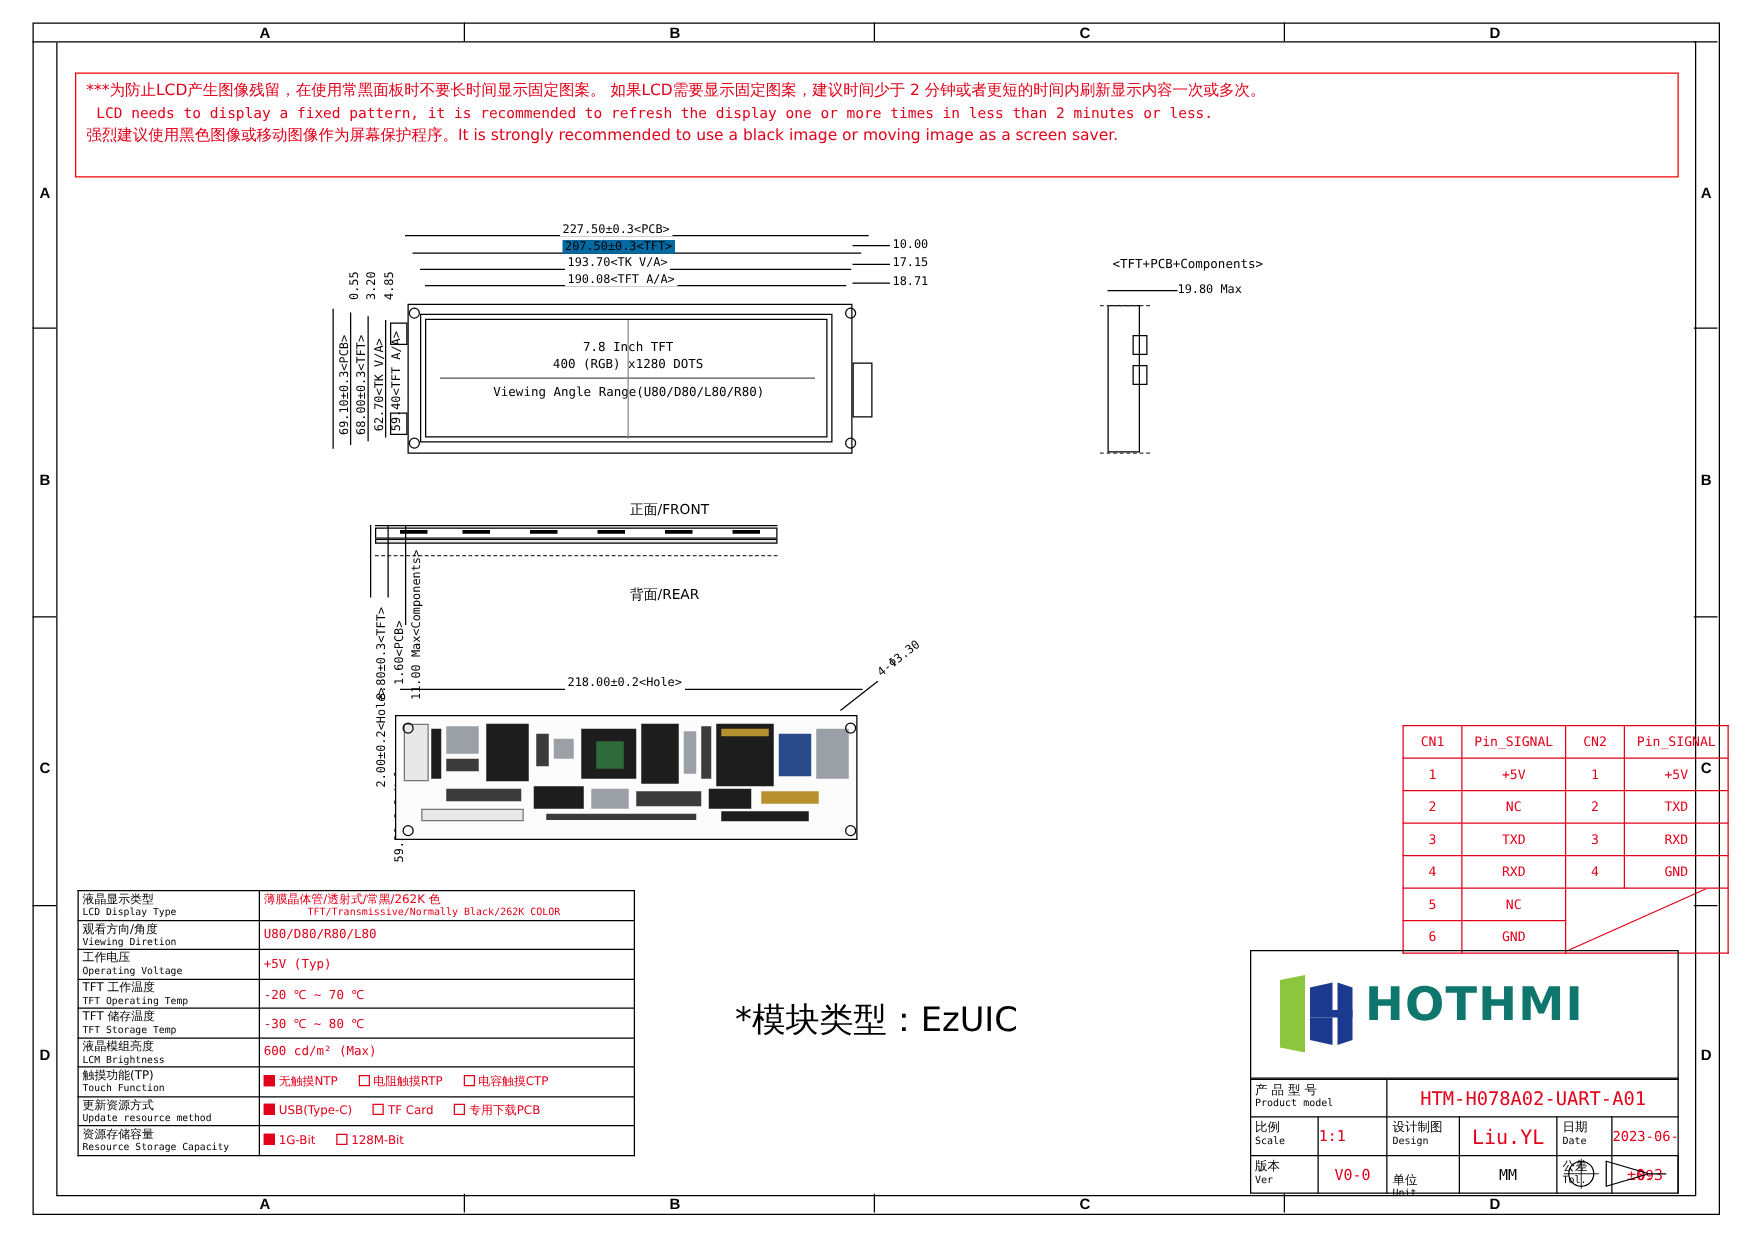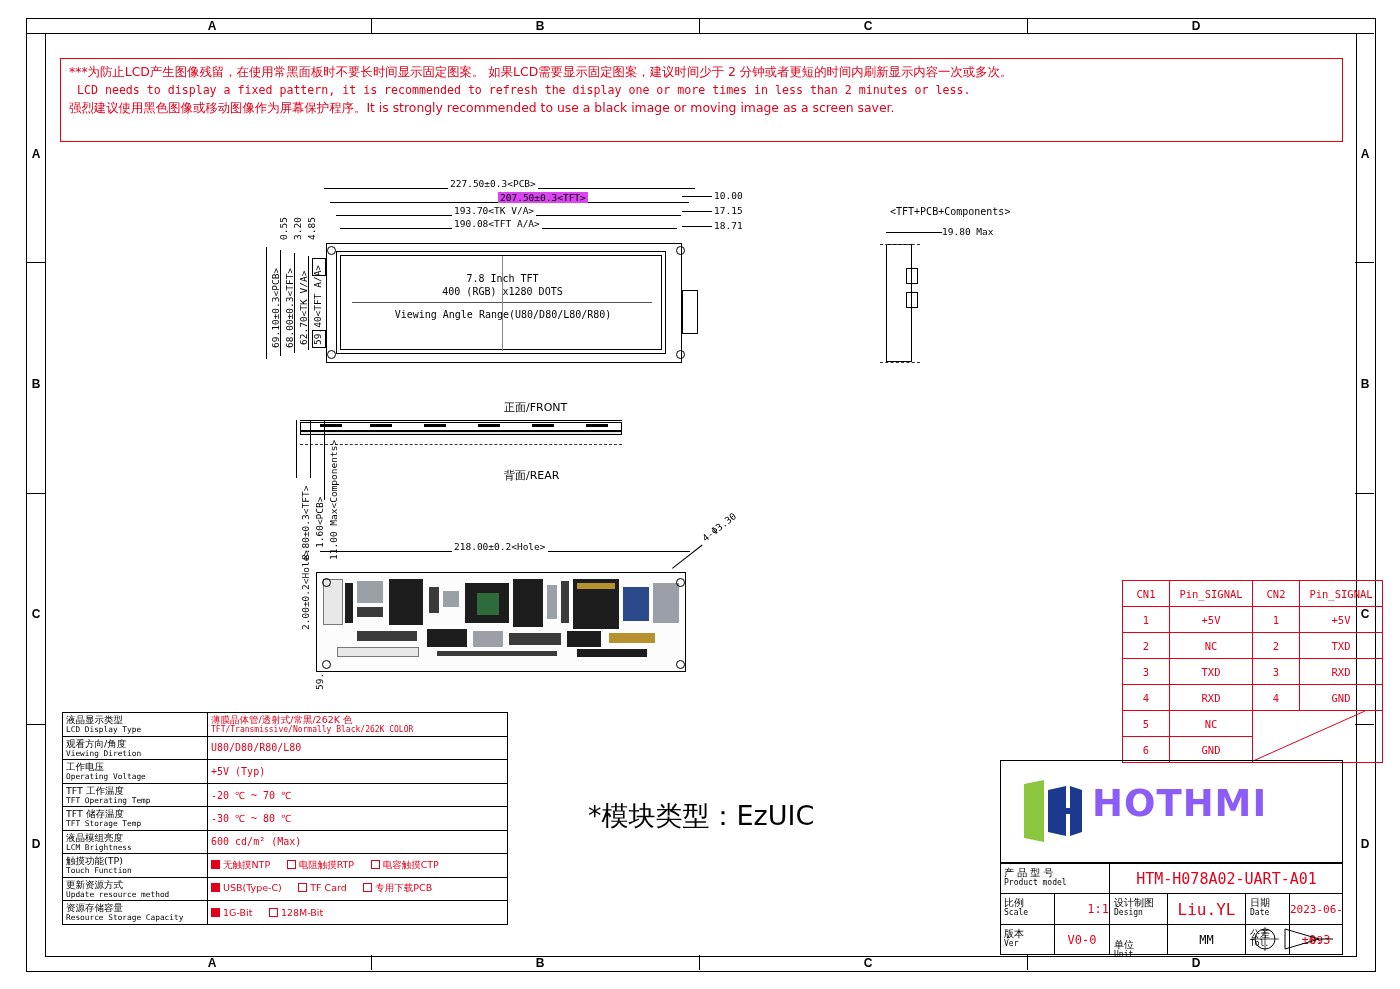--- a/index.html
+++ b/index.html
@@ -76,21 +76,21 @@
   .tb-cell{position:absolute;box-sizing:border-box;font-size:9px;}
   .tb-cn{font-family:"DejaVu Sans",sans-serif;font-size:10px;display:block;line-height:11px;}
   .tb-en{font-family:"DejaVu Sans Mono",monospace;font-size:8px;display:block;line-height:9px;}
   .tb-val{color:#e2001a;font-family:"DejaVu Sans Mono",monospace;}
 
   .module-type{position:absolute;left:588px;top:798px;font-family:"DejaVu Sans",sans-serif;font-size:27px;white-space:nowrap;}
 
   
   .logo-wrap{position:absolute;left:1022px;top:778px;width:300px;height:66px;}
   .logo-h{position:absolute;left:0;top:0;width:62px;height:66px;}
-  .logo-text{position:absolute;left:70px;top:4px;font-family:"DejaVu Sans",sans-serif;font-size:37px;letter-spacing:1px;color:#8b5cf6;font-weight:600;}
+  .logo-text{position:absolute;left:70px;top:4px;font-family:"DejaVu Sans",sans-serif;font-size:37px;letter-spacing:1px;color:#0f766e;font-weight:600;}
 </style>
 </head>
 <body>
 
 <div id="sheet">
 
   <div class="frame-outer"></div>
   <div class="frame-inner"></div>
 
   <div class="vl" style="left:371px;top:18px;height:15px;"></div>
@@ -147,21 +147,21 @@
   <div class="screwhole" style="left:327px;top:246px;"></div>
   <div class="screwhole" style="left:327px;top:350px;"></div>
   <div class="screwhole" style="left:676px;top:246px;"></div>
   <div class="screwhole" style="left:676px;top:350px;"></div>
 
   <div class="hl" style="left:324px;top:188px;width:371px;"></div>
   <div class="hl" style="left:330px;top:202px;width:359px;"></div>
   <div class="hl" style="left:336px;top:215px;width:345px;"></div>
   <div class="hl" style="left:340px;top:228px;width:337px;"></div>
   <div class="dim" style="left:448px;top:178px;background:#fff;padding:0 2px;">227.50±0.3&lt;PCB&gt;</div>
-  <div class="dim" style="left:450px;top:192px;background:#d946ef;padding:0 2px;margin-left:48px;">207.50±0.3&lt;TFT&gt;</div>
+  <div class="dim" style="left:450px;top:192px;background:#0369a1;padding:0 2px;">207.50±0.3&lt;TFT&gt;</div>
   <div class="dim" style="left:452px;top:205px;background:#fff;padding:0 2px;">193.70&lt;TK V/A&gt;</div>
   <div class="dim" style="left:452px;top:218px;background:#fff;padding:0 2px;">190.08&lt;TFT A/A&gt;</div>
 
   <div class="hl" style="left:682px;top:196px;width:30px;"></div>
   <div class="hl" style="left:682px;top:211px;width:30px;"></div>
   <div class="hl" style="left:682px;top:226px;width:30px;"></div>
   <div class="dim" style="left:714px;top:190px;">10.00</div>
   <div class="dim" style="left:714px;top:205px;">17.15</div>
   <div class="dim" style="left:714px;top:220px;">18.71</div>
 
@@ -254,21 +254,21 @@
 
   <table class="spec">
     <tbody>
         <tr>
       <td class="lbl-cell">
         <span class="cn">液晶显示类型</span>
         <span class="en">LCD Display Type</span>
       </td>
       <td class="val">
         <span class="cnv" style="display:block;line-height:11px;">薄膜晶体管/透射式/常黑/262K 色</span>
-        <span style="display:block;font-size:8px;line-height:9.5px;">TFT/Transmissive/Normally Black/262K COLOR</span>
+        <span style="display:block;font-size:8px;line-height:9.5px;margin-left:35px;">TFT/Transmissive/Normally Black/262K COLOR</span>
       </td>
     </tr>
     <tr>
       <td class="lbl-cell">
         <span class="cn">观看方向/角度</span>
         <span class="en">Viewing Diretion</span>
       </td>
       <td class="val">U80/D80/R80/L80</td>
     </tr>
     <tr>
@@ -400,21 +400,21 @@
   <div class="tb-cell" style="left:1000px;top:863px;width:110px;height:30px;border-top:1px solid #000;border-right:1px solid #000;padding:3px 4px;">
     <span class="tb-cn">产 品 型 号</span>
     <span class="tb-en">Product model</span>
   </div>
   <div class="tb-cell tb-val" style="left:1110px;top:863px;width:233px;height:30px;border-top:1px solid #000;font-size:15px;text-align:center;line-height:30px;">HTM-H078A02-UART-A01</div>
 
   <div class="tb-cell" style="left:1000px;top:893px;width:55px;height:31px;border-top:1px solid #000;border-right:1px solid #000;padding:3px 4px;">
     <span class="tb-cn">比例</span>
     <span class="tb-en">Scale</span>
   </div>
-  <div class="tb-cell tb-val" style="left:1055px;top:893px;width:55px;height:31px;border-top:1px solid #000;border-right:1px solid #000;text-align:right;line-height:31px;font-size:12px;">1:1</div>
+  <div class="tb-cell tb-val" style="left:1055px;top:893px;width:55px;height:31px;border-top:1px solid #000;border-right:1px solid #000;text-align:left;line-height:31px;font-size:12px;">1:1</div>
   <div class="tb-cell" style="left:1110px;top:893px;width:58px;height:31px;border-top:1px solid #000;border-right:1px solid #000;padding:3px 4px;">
     <span class="tb-cn">设计制图</span>
     <span class="tb-en">Design</span>
   </div>
   <div class="tb-cell tb-val" style="left:1168px;top:893px;width:78px;height:31px;border-top:1px solid #000;border-right:1px solid #000;text-align:center;line-height:31px;font-size:16px;">Liu.YL</div>
   <div class="tb-cell" style="left:1246px;top:893px;width:44px;height:31px;border-top:1px solid #000;border-right:1px solid #000;padding:3px 4px;">
     <span class="tb-cn">日期</span>
     <span class="tb-en">Date</span>
   </div>
   <div class="tb-cell tb-val" style="left:1290px;top:893px;width:53px;height:31px;border-top:1px solid #000;text-align:center;line-height:31px;font-size:11px;">2023-06-09</div>

